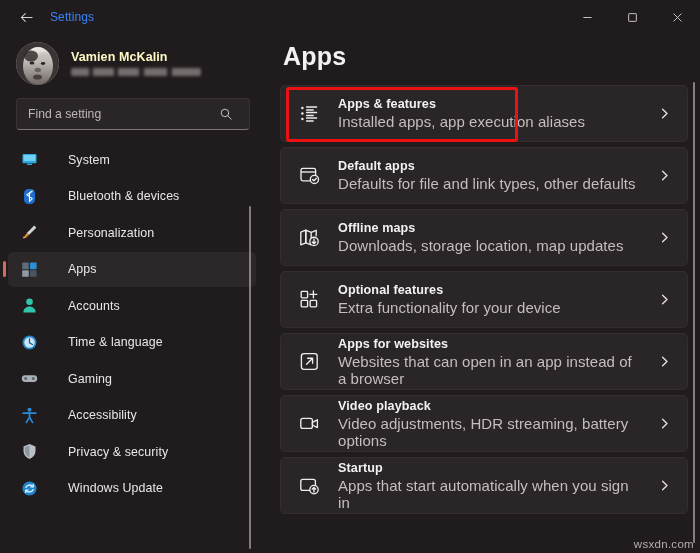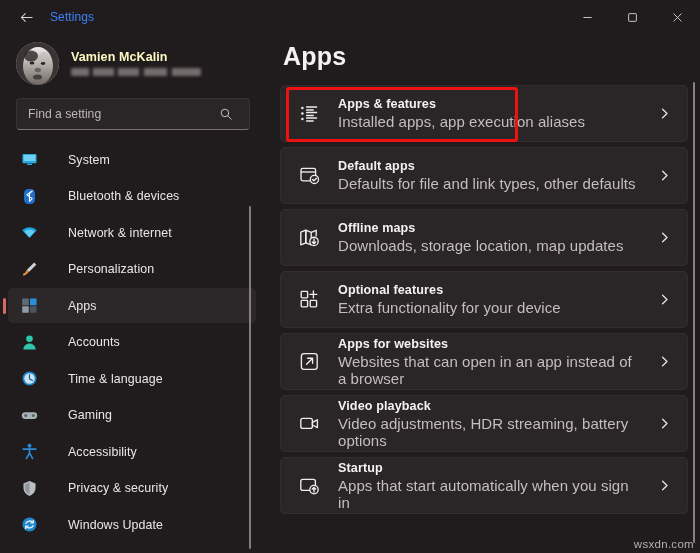--- a/index.html
+++ b/index.html
@@ -356,29 +356,20 @@
         <div class="navitem">
           <span class="nav-ico">
             <svg viewBox="0 0 17 17">
               <rect x="3" y="1" width="11" height="15" rx="4.5" fill="#1f6fd0"></rect>
               <path d="M8.5 3.6v9.8l3-3-5.8-4.2 5.8-4.2-3 3" fill="none" stroke="#fff" stroke-width="1.1" stroke-linejoin="round" transform="translate(0,0.4) scale(0.93) translate(0.6,0.6)"></path>
             </svg>
           </span>
           <span class="nav-label">Bluetooth &amp; devices</span>
         </div>
 
-        <div class="navitem">
-          <span class="nav-ico">
-            <svg viewBox="0 0 17 17">
-              <path d="M1.2 6.2C3.2 4.3 5.7 3.3 8.5 3.3s5.3 1 7.3 2.9L8.5 14z" fill="#1f9fe0"></path>
-              <path d="M3.3 7.4C4.8 6.1 6.6 5.4 8.5 5.4s3.7.7 5.2 2L8.5 13.3z" fill="#63cdf5"></path>
-            </svg>
-          </span>
-          <span class="nav-label">Network &amp; internet</span>
-        </div>
 
         <div class="navitem">
           <span class="nav-ico">
             <svg viewBox="0 0 17 17">
               <path d="M13.2 1.6l2.1 2.1-7.4 7.4-2.1-2.1z" fill="#cfd4d8"></path>
               <path d="M5.8 9l2.1 2.1-2.9 2.6-2.3.7.8-2.2z" fill="#e08a2c"></path>
               <path d="M2.7 12.2l-.8 2.2 2.3-.7z" fill="#f3c37a"></path>
             </svg>
           </span>
           <span class="nav-label">Personalization</span>

